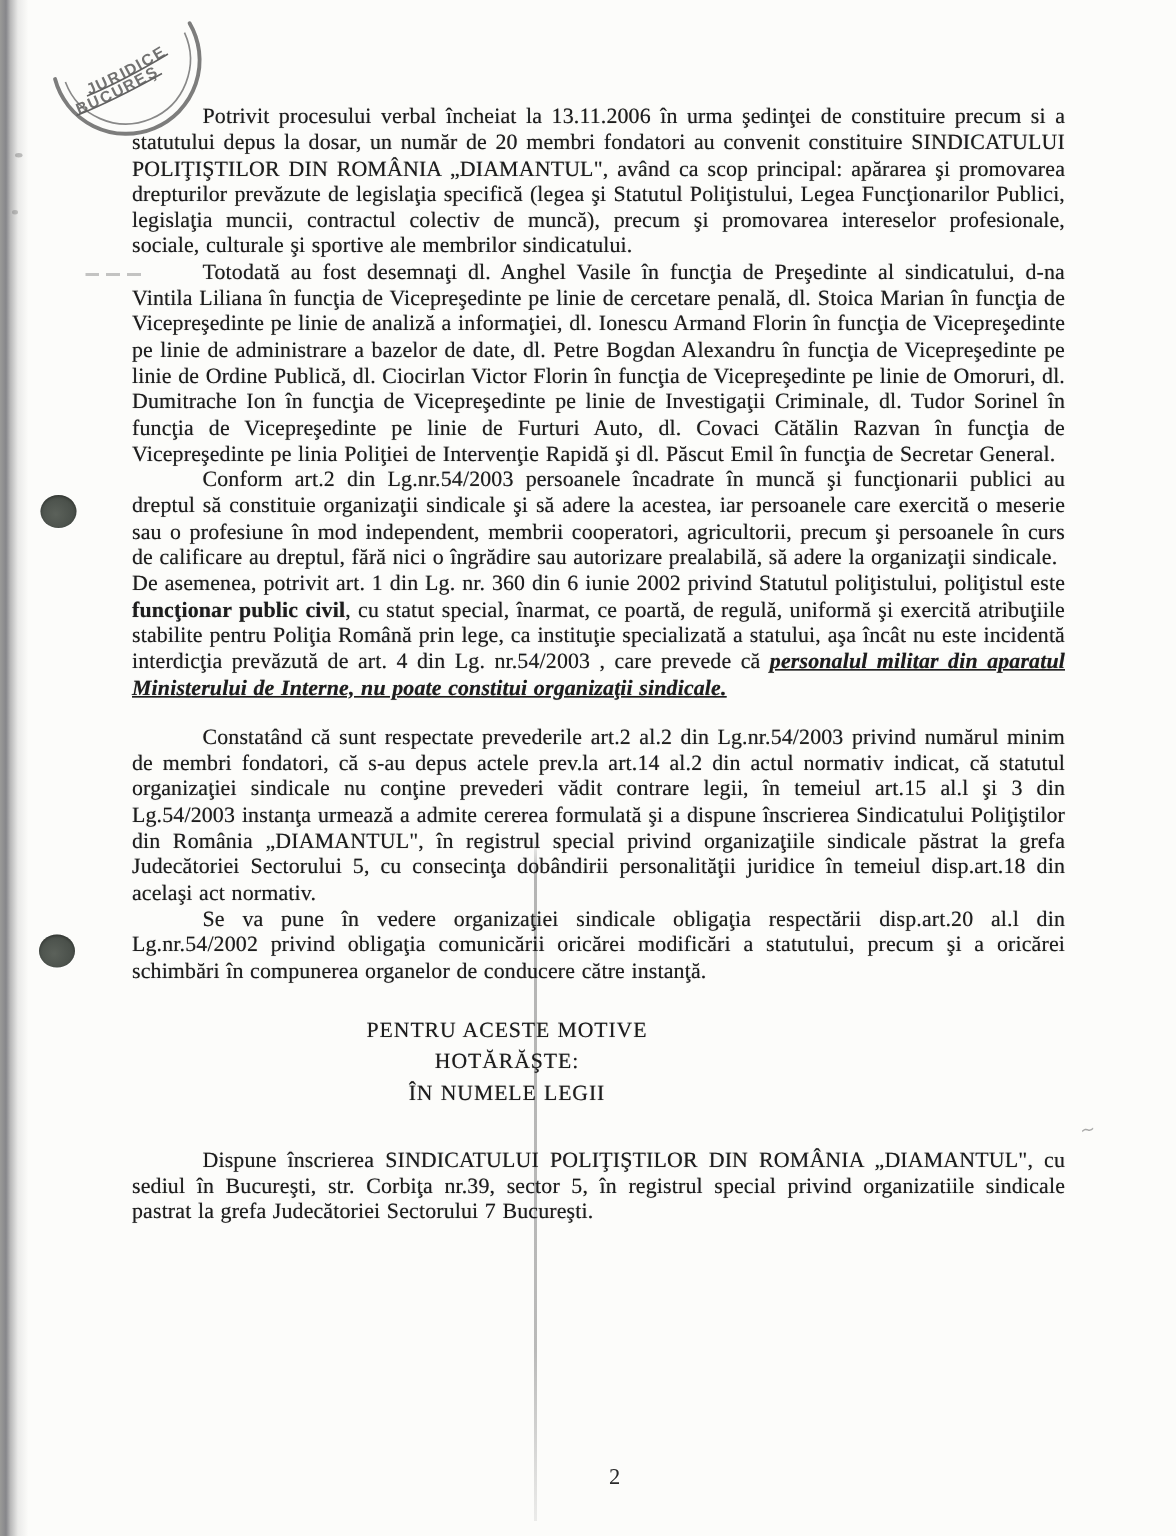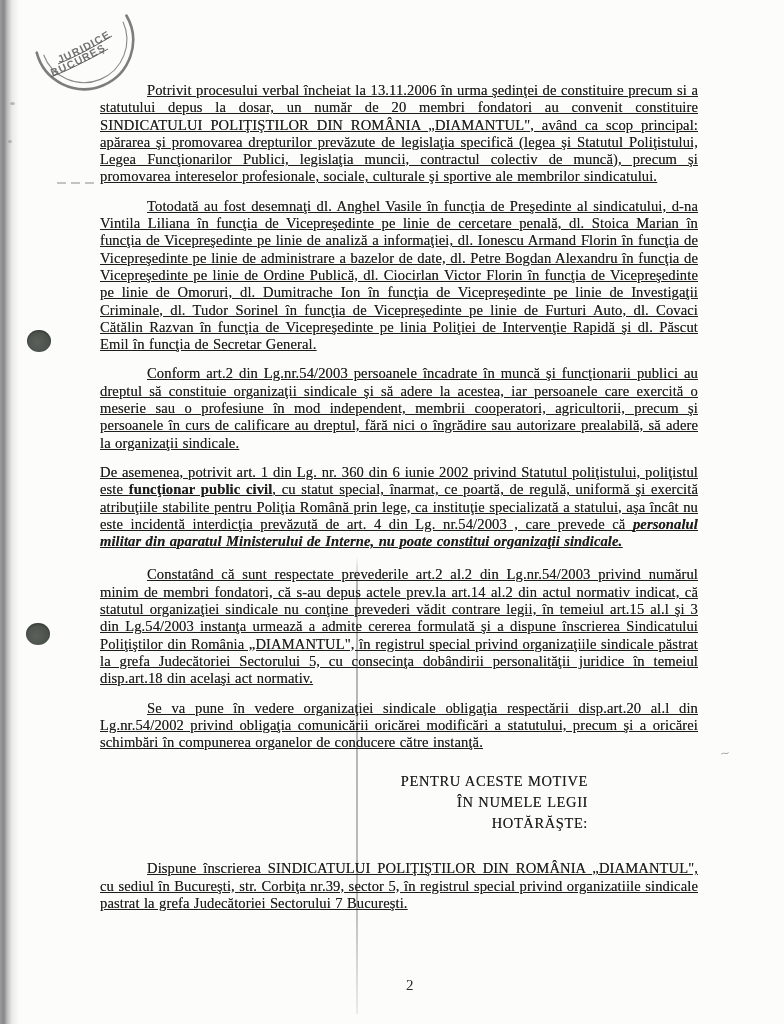--- a/index.html
+++ b/index.html
@@ -36,27 +36,27 @@
     background:linear-gradient(to bottom,
       rgba(120,120,120,0) 0%,rgba(110,110,110,.5) 6%,
       rgba(105,105,105,.45) 75%,rgba(140,140,140,.15) 100%);
   }
   .text-block{
     position:absolute;left:88px;top:70px;width:622px;
     font-size:14.6px;line-height:17.3px;text-align:justify;
     letter-spacing:.1px;word-spacing:.6px;
     text-shadow:0 0 .5px rgba(25,25,25,.6);
   }
-  .para{margin:12px;text-decoration:underline;}
+  .para{margin:0;}
   .indent{text-indent:47px;}
   .gap-before{margin-top:16px;}
   .b{font-weight:bold;}
   .biu{font-weight:bold;font-style:italic;text-decoration:underline;}
   .heading{
-    width:500px;margin:20px 0 26px 0;text-align:right;
+    width:500px;margin:20px 0 26px 0;text-align:center;
     font-size:14.5px;line-height:21px;letter-spacing:.6px;
   }
   .page-number{
     position:absolute;left:406px;top:977px;font-size:15px;
     font-family:"Liberation Serif","DejaVu Serif",serif;color:#2a2a2a;
   }
   .artifact-dash{
     position:absolute;left:57px;top:182px;width:38px;height:2px;
     background:repeating-linear-gradient(to right,
       rgba(75,75,75,.32) 0 9px,rgba(75,75,75,0) 9px 14px);
@@ -100,22 +100,22 @@
   <div class="text-block">
     <p class="para indent">Potrivit procesului verbal încheiat la 13.11.2006 în urma şedinţei de constituire precum si a statutului depus la dosar, un număr de 20 membri fondatori au convenit constituire SINDICATULUI POLIŢIŞTILOR DIN ROMÂNIA „DIAMANTUL", având ca scop principal: apărarea şi promovarea drepturilor prevăzute de legislaţia specifică (legea şi Statutul Poliţistului, Legea Funcţionarilor Publici, legislaţia muncii, contractul colectiv de muncă), precum şi promovarea intereselor profesionale, sociale, culturale şi sportive ale membrilor sindicatului.</p>
     <p class="para indent">Totodată au fost desemnaţi dl. Anghel Vasile în funcţia de Preşedinte al sindicatului, d-na Vintila Liliana în funcţia de Vicepreşedinte pe linie de cercetare penală, dl. Stoica Marian în funcţia de Vicepreşedinte pe linie de analiză a informaţiei, dl. Ionescu Armand Florin în funcţia de Vicepreşedinte pe linie de administrare a bazelor de date, dl. Petre Bogdan Alexandru în funcţia de Vicepreşedinte pe linie de Ordine Publică, dl. Ciocirlan Victor Florin în funcţia de Vicepreşedinte pe linie de Omoruri, dl. Dumitrache Ion în funcţia de Vicepreşedinte pe linie de Investigaţii Criminale, dl. Tudor Sorinel în funcţia de Vicepreşedinte pe linie de Furturi Auto, dl. Covaci Cătălin Razvan în funcţia de Vicepreşedinte pe linia Poliţiei de Intervenţie Rapidă şi dl. Păscut Emil în funcţia de Secretar General.</p>
     <p class="para indent">Conform art.2 din Lg.nr.54/2003 persoanele încadrate în muncă şi funcţionarii publici au dreptul să constituie organizaţii sindicale şi să adere la acestea, iar persoanele care exercită o meserie sau o profesiune în mod independent, membrii cooperatori, agricultorii, precum şi persoanele în curs de calificare au dreptul, fără nici o îngrădire sau autorizare prealabilă, să adere la organizaţii sindicale.</p>
     <p class="para"><span>De asemenea, potrivit art. 1 din Lg. nr. 360 din 6 iunie 2002 privind Statutul poliţistului, poliţistul este </span><span class="b">funcţionar public civil</span><span>, cu statut special, înarmat, ce poartă, de regulă, uniformă şi exercită atribuţiile stabilite pentru Poliţia Română prin lege, ca instituţie specializată a statului, aşa încât nu este incidentă interdicţia prevăzută de art. 4 din Lg. nr.54/2003 , care prevede că </span><span class="biu">personalul militar din aparatul Ministerului de Interne, nu poate constitui organizaţii sindicale.</span></p>
     <p class="para indent gap-before">Constatând că sunt respectate prevederile art.2 al.2 din Lg.nr.54/2003 privind numărul minim de membri fondatori, că s-au depus actele prev.la art.14 al.2 din actul normativ indicat, că statutul organizaţiei sindicale nu conţine prevederi vădit contrare legii, în temeiul art.15 al.l şi 3 din Lg.54/2003 instanţa urmează a admite cererea formulată şi a dispune înscrierea Sindicatului Poliţiştilor din România „DIAMANTUL", în registrul special privind organizaţiile sindicale păstrat la grefa Judecătoriei Sectorului 5, cu consecinţa dobândirii personalităţii juridice în temeiul disp.art.18 din acelaşi act normativ.</p>
     <p class="para indent">Se va pune în vedere organizaţiei sindicale obligaţia respectării disp.art.20 al.l din Lg.nr.54/2002 privind obligaţia comunicării oricărei modificări a statutului, precum şi a oricărei schimbări în compunerea organelor de conducere către instanţă.</p>
 
     <div class="heading">
       <div>PENTRU ACESTE MOTIVE</div>
+      <div>HOTĂRĂŞTE:</div>
       <div>ÎN NUMELE LEGII</div>
-      <div>HOTĂRĂŞTE:</div>
     </div>
 
     <p class="para indent">Dispune înscrierea SINDICATULUI POLIŢIŞTILOR DIN ROMÂNIA „DIAMANTUL", cu sediul în Bucureşti, str. Corbiţa nr.39, sector 5, în registrul special privind organizatiile sindicale pastrat la grefa Judecătoriei Sectorului 7 Bucureşti.</p>
   </div>
 
   <div class="page-number">2</div>
 
 </div>
 
 </body></html>

